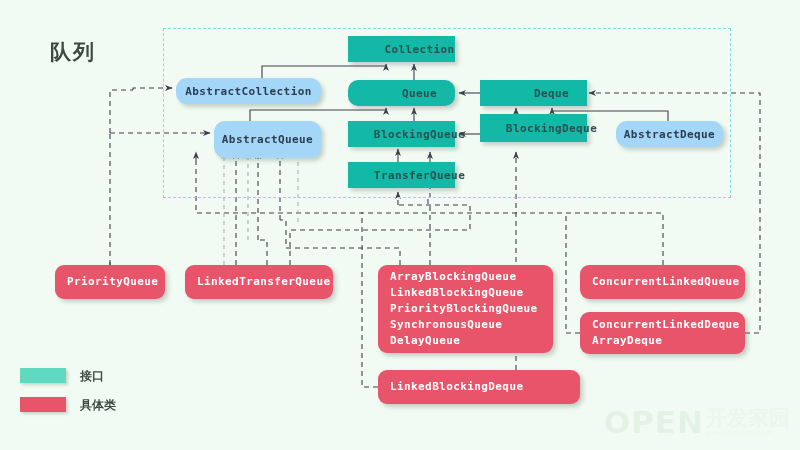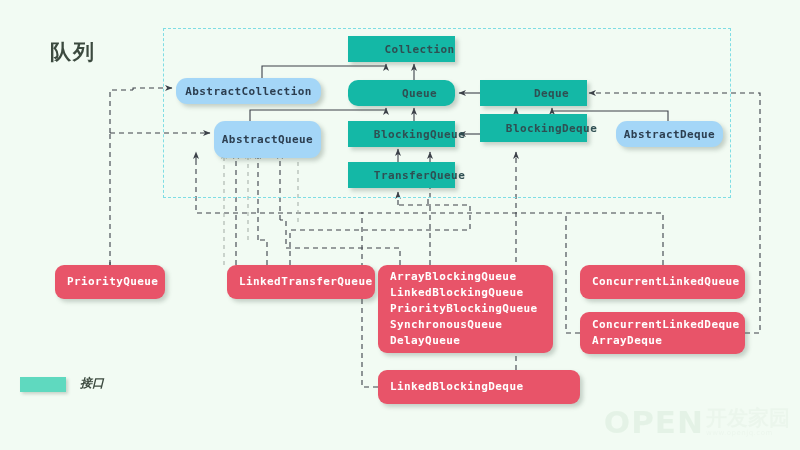--- a/index.html
+++ b/index.html
@@ -40,21 +40,21 @@
     background:#e85469;color:#ffffff;font-weight:bold;
     border-radius:9px;
     justify-content:flex-start;
     padding-left:12px;
     line-height:16px;
     align-items:center;
   }
   .node.conc .ml{white-space:pre;text-align:left;}
 
   .legend{position:absolute;left:20px;top:368px;z-index:4;}
-  .legend-row{display:flex;align-items:flex-end;height:24px;margin-bottom:5px;font-style:italic;}
+  .legend-row{display:flex;align-items:flex-start;height:24px;margin-bottom:5px;}
   .swatch{width:46px;height:15px;box-shadow:2px 2px 3px rgba(90,110,95,.28);}
   .sw-iface{background:#5fd9bf;}
   .sw-abs{background:#a4d6f7;}
   .sw-conc{background:#e85469;}
   .legend-label{
     margin-left:14px;
     font-family:"DejaVu Sans","Liberation Sans",sans-serif;
     font-size:12px;font-weight:bold;color:#3c4a3f;
   }
 
@@ -192,21 +192,21 @@
       </div>
       <div class="node abs" style="left: 616px; top: 121px; width: 107px; height: 26px;">
         <span>AbstractDeque</span>
       </div>
       <div class="node iface" style="left: 348px; top: 162px; width: 107px; height: 26px;">
         <span>TransferQueue</span>
       </div>
       <div class="node conc" style="left: 55px; top: 265px; width: 110px; height: 34px;">
         <span>PriorityQueue</span>
       </div>
-      <div class="node conc" style="left: 185px; top: 265px; width: 148px; height: 34px; margin-left: 42px;">
+      <div class="node conc" style="left: 185px; top: 265px; width: 148px; height: 34px;">
         <span>LinkedTransferQueue</span>
       </div>
       <div class="node conc" style="left: 378px; top: 265px; width: 175px; height: 88px;">
         <span class="ml">ArrayBlockingQueue
 LinkedBlockingQueue
 PriorityBlockingQueue
 SynchronousQueue
 DelayQueue</span>
       </div>
       <div class="node conc" style="left: 580px; top: 265px; width: 165px; height: 34px;">
@@ -218,20 +218,24 @@
       </div>
       <div class="node conc" style="left: 378px; top: 370px; width: 202px; height: 34px;">
         <span>LinkedBlockingDeque</span>
       </div>
     </div>
 
   <div class="legend">
     <div class="legend-row">
       <span class="swatch sw-iface"></span>
       <span class="legend-label">接口</span>
+    </div>
+    <div class="legend-row">
+      <span class="swatch sw-conc"></span>
+      <span class="legend-label">具体类</span>
     </div>
   </div>
 
   <div class="watermark">
     <span class="wm-open">OPEN</span>
     <span class="wm-cn">
       <span class="wm-cn-big">开发家园</span>
       <span class="wm-cn-url">www.openjq.com</span>
     </span>
   </div>

